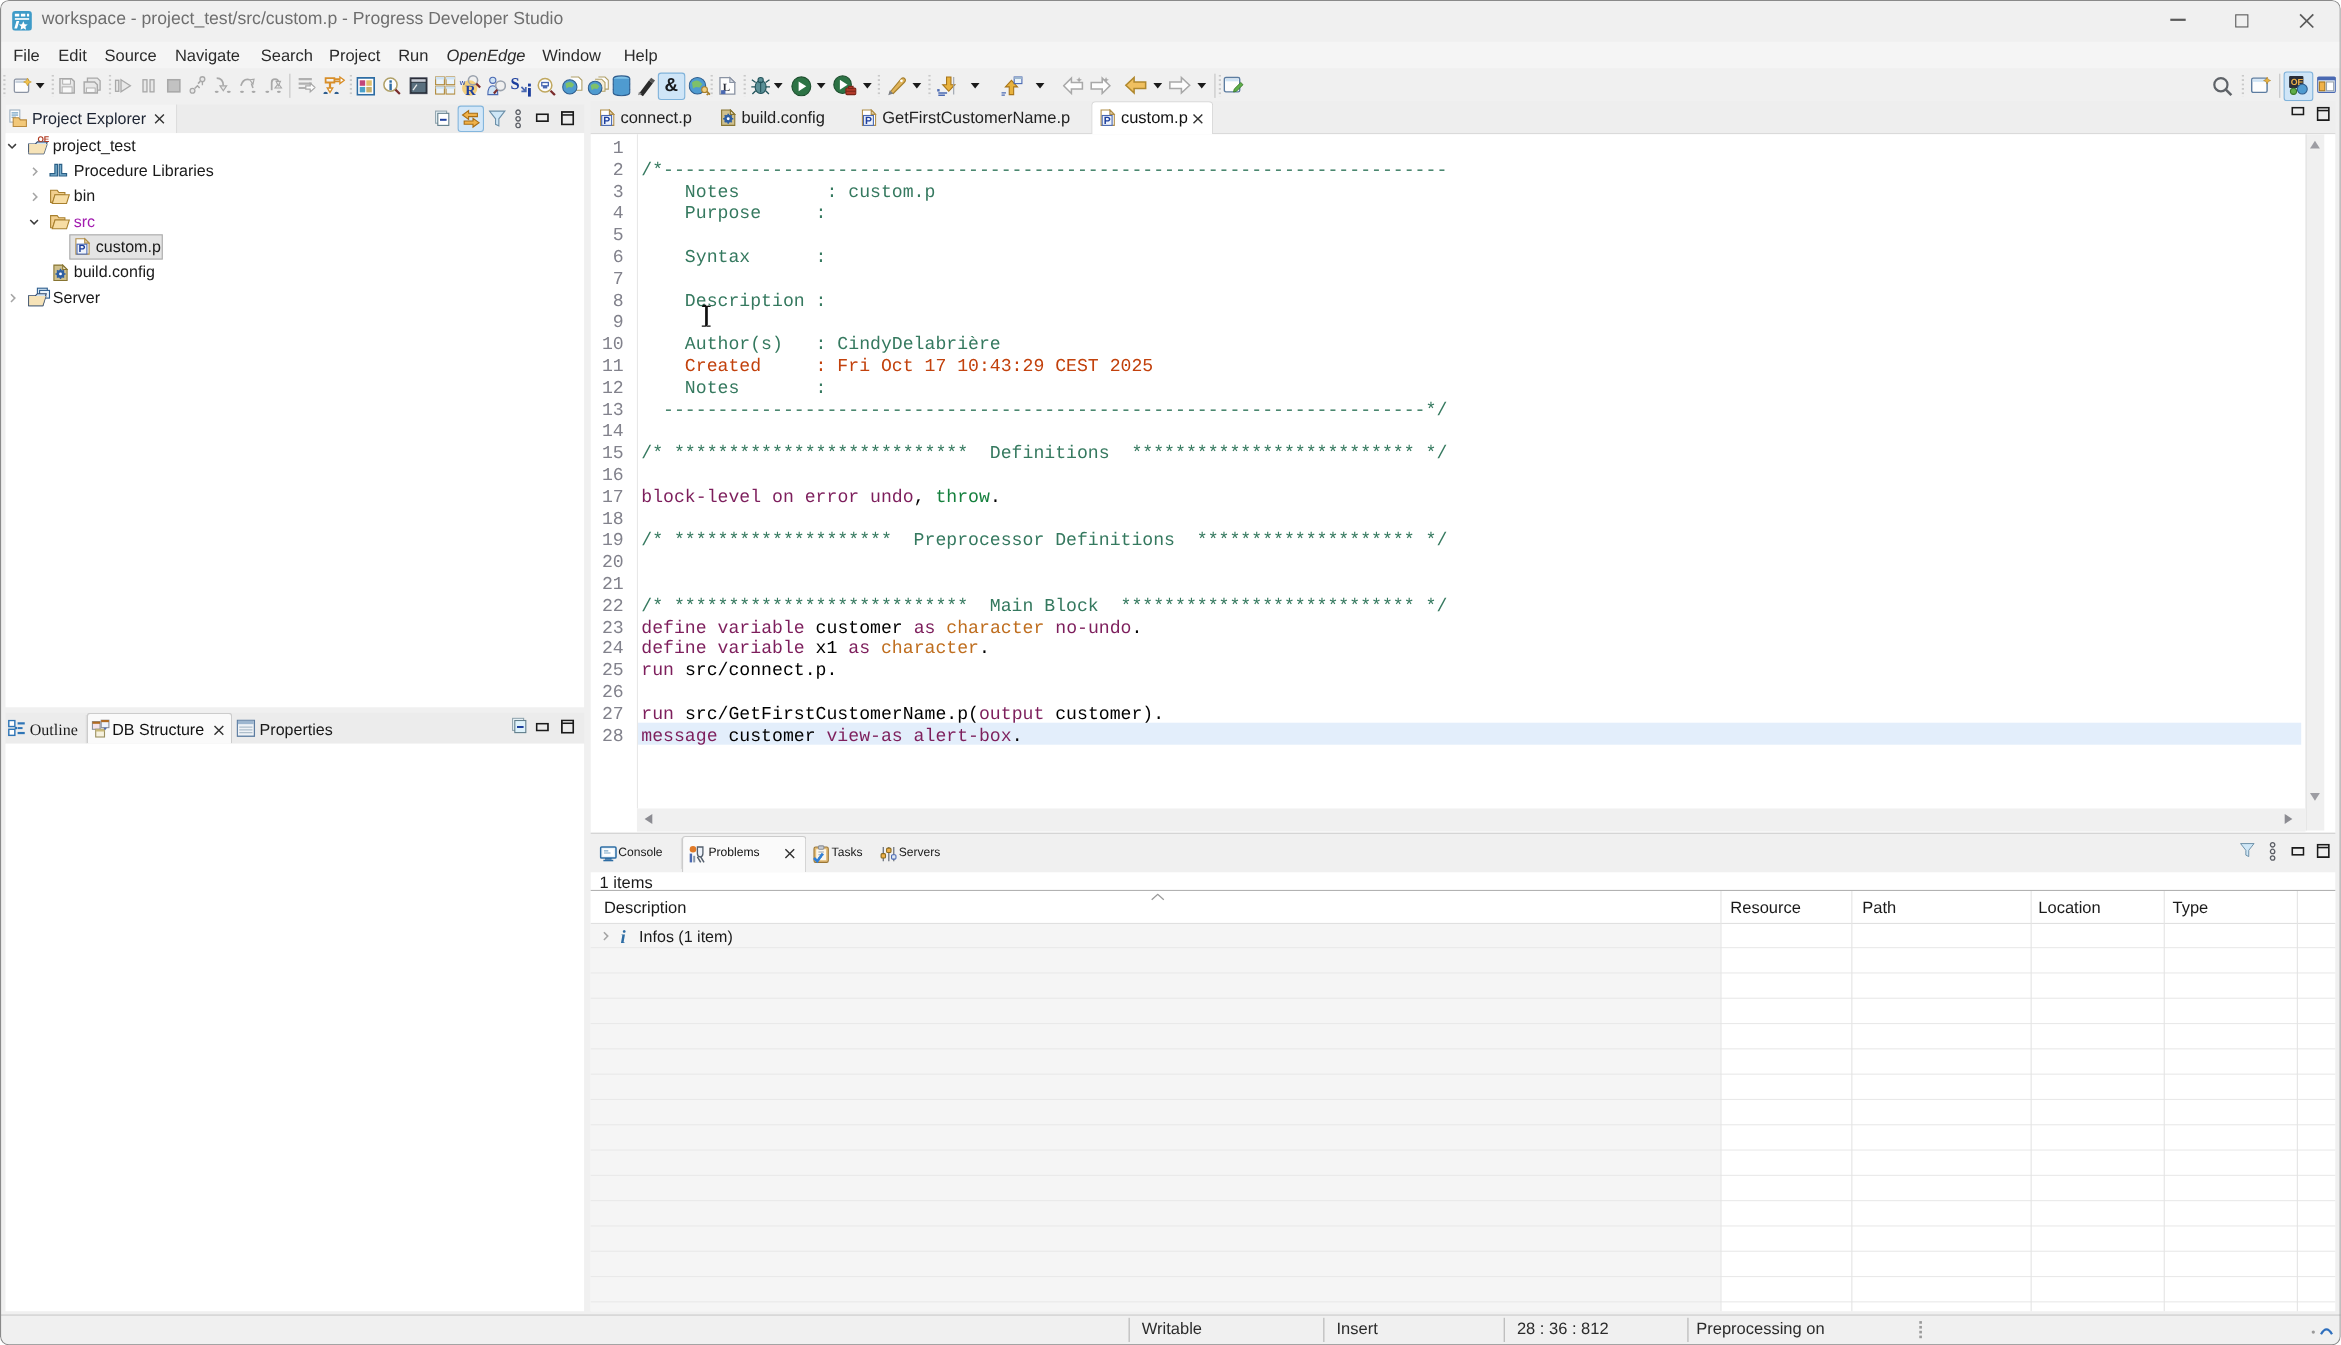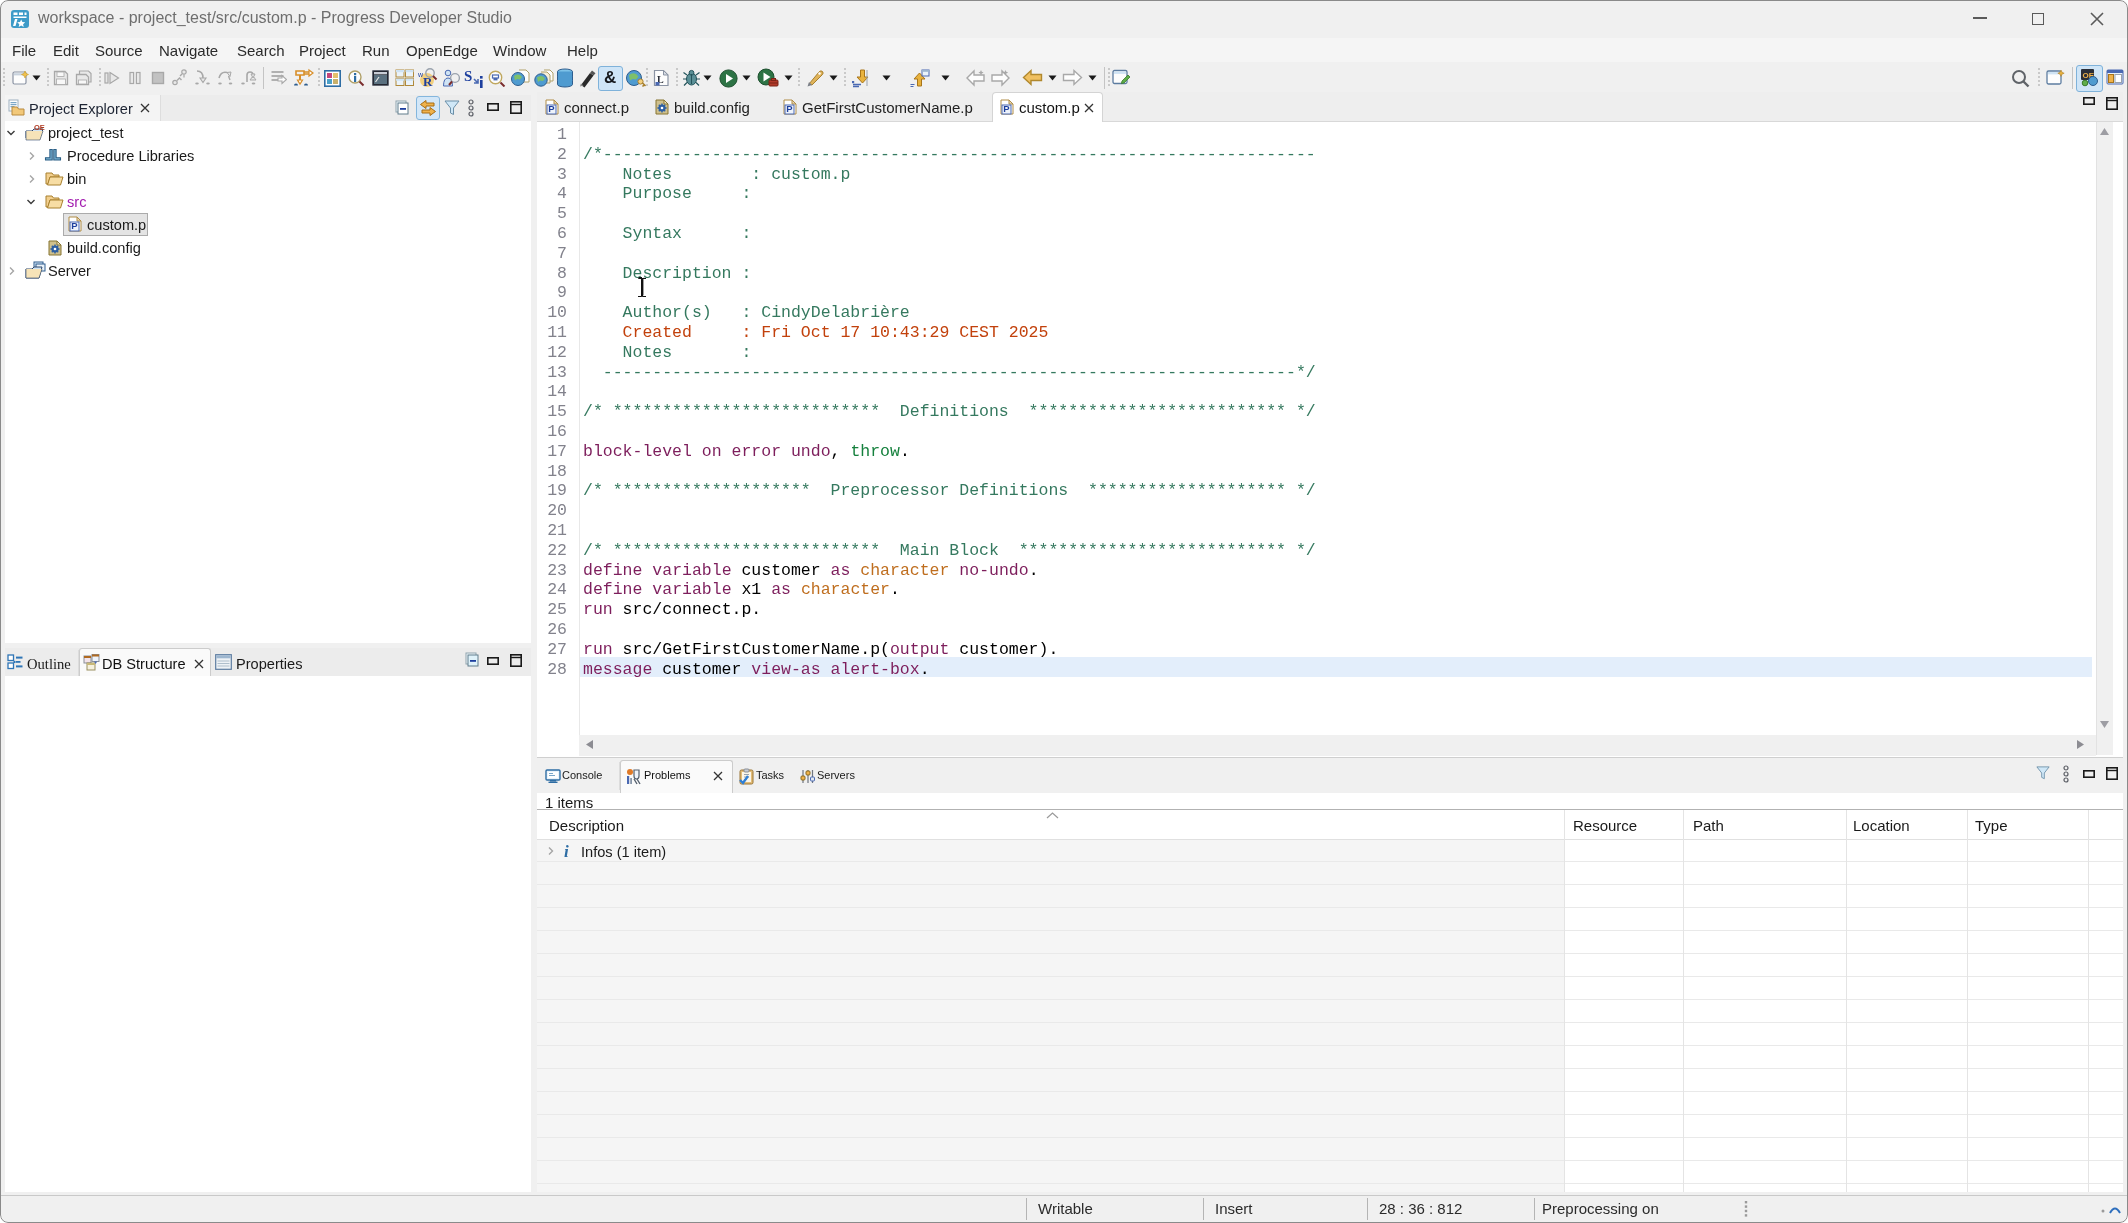--- a/index.html
+++ b/index.html
@@ -39,21 +39,21 @@
   </svg>
 
   <div class="abs" style="left:0;top:38px;width:2128px;height:24px;background:#f5f5f5;"></div>
   <div class="abs t15" style="left:12px;top:42px;">File</div>
   <div class="abs t15" style="left:53px;top:42px;">Edit</div>
   <div class="abs t15" style="left:95px;top:42px;">Source</div>
   <div class="abs t15" style="left:159px;top:42px;">Navigate</div>
   <div class="abs t15" style="left:237px;top:42px;">Search</div>
   <div class="abs t15" style="left:299px;top:42px;">Project</div>
   <div class="abs t15" style="left:362px;top:42px;">Run</div>
-  <div class="abs t15" style="left:406px;top:42px;">OpenEdge</div>
+  <div class="abs t15" style="left:406px;top:42px;font-style:italic;">OpenEdge</div>
   <div class="abs t15" style="left:493px;top:42px;">Window</div>
   <div class="abs t15" style="left:567px;top:42px;">Help</div>
 
   <div class="abs" style="left:0;top:62px;width:2128px;height:33px;background:#f0f0f0;"></div>
   <div id="toolbar">
   <div class="abs" style="left:3px;top:68px;width:2px;height:20px;background-image:linear-gradient(#c9c9c9 2px, transparent 2px);background-size:2px 4px;"></div>
   <div class="abs" style="left:47px;top:68px;width:2px;height:20px;background-image:linear-gradient(#c9c9c9 2px, transparent 2px);background-size:2px 4px;"></div>
   <div class="abs" style="left:99px;top:68px;width:2px;height:20px;background-image:linear-gradient(#c9c9c9 2px, transparent 2px);background-size:2px 4px;"></div>
   <div class="abs" style="left:318px;top:68px;width:2px;height:20px;background-image:linear-gradient(#c9c9c9 2px, transparent 2px);background-size:2px 4px;"></div>
   <div class="abs" style="left:1108px;top:68px;width:2px;height:20px;background-image:linear-gradient(#c9c9c9 2px, transparent 2px);background-size:2px 4px;"></div>

